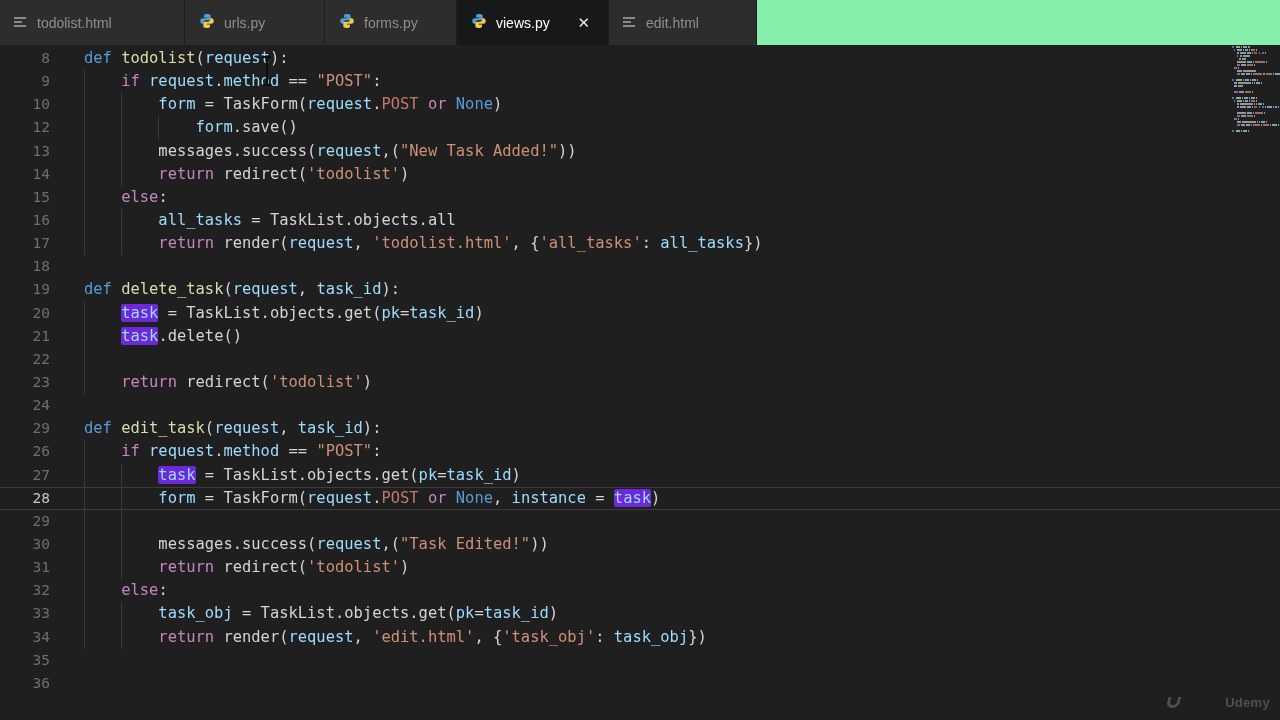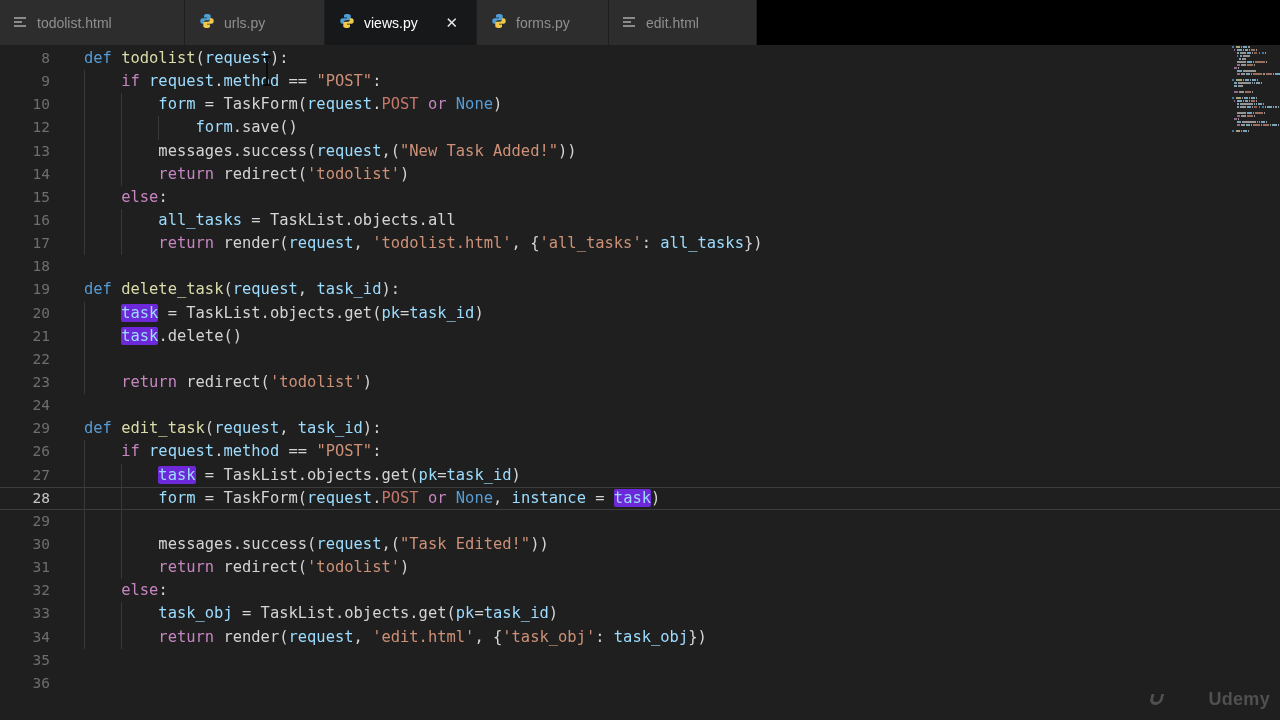--- a/index.html
+++ b/index.html
@@ -1,20 +1,20 @@
 <!DOCTYPE html>
 <html><head>
 <meta charset="utf-8">
 <style>
   * { margin:0; padding:0; box-sizing:border-box; }
   html,body { width:1280px; height:720px; background:#1f1f1f; overflow:hidden;
               font-family:"Liberation Sans", sans-serif; }
 
   
-  .tabbar { height:45px; background:#000000; display:flex; align-items:stretch; }
+  .tabbar { height:45px; background:#86efac; display:flex; align-items:stretch; }
   .tab { display:flex; align-items:center; gap:9px; padding:0 14px;
          font-size:14px; color:#8f8f8f; background:#2d2d2d;
          border-right:1px solid #1e1e1e; cursor:pointer; }
   .tab.active { background:#171819; color:#ffffff; }
   .tab .label { white-space:nowrap; overflow:hidden; }
   .close { margin-left:auto; color:#e6e6e6; font-size:15px; line-height:1; padding:2px 4px; }
   .fileicon svg rect { fill:#8a8a8a; }
 
   
   .editor { position:absolute; top:45px; left:0; right:0; bottom:0;
@@ -43,21 +43,21 @@
 
   
   .ibeam { position:absolute; left:262px; top:56px; width:10px; height:30px; }
   .ibeam .bar { position:absolute; left:4px; top:0; width:2px; height:30px; background:#0c0c0c; }
   .ibeam .serif { position:absolute; left:1px; width:8px; height:2px; background:#0c0c0c; }
   .ibeam .serif.top { top:0; } .ibeam .serif.bot { bottom:0; }
 
   
   .watermark { position:absolute; right:10px; bottom:10px; display:flex;
                align-items:center; gap:5px; color:#505050; }
-  .watermark .wtext { font-size:18px; font-weight:bold; letter-spacing:.3px;margin-left:40px; }
+  .watermark .wtext { font-size:13px; font-weight:bold; letter-spacing:.3px;margin-left:40px; }
   .udemyu { display:inline-block; width:13px; height:11px;
             border-left:3px solid #505050; border-right:3px solid #505050;
             border-bottom:3px solid #505050; border-radius:0 0 8px 8px;
             transform:skewX(-14deg); }
 </style>
 </head>
 <body>
 
 <div class="tabbar">
 
@@ -75,39 +75,39 @@
   <div class="tab" style="width:140px">
     <span>
       <svg width="16" height="16" viewBox="0 0 16 16">
         <path fill="#4d9fd6" d="M8 1c-3 0-3 1.2-3 2v1.5h3v.8H3.6C2 5.3 1.3 6.3 1.3 8s.7 2.7 2.3 2.7H5V9.2c0-1 .9-1.9 2-1.9h3c.9 0 1.7-.8 1.7-1.8V3c0-.8-.3-2-3.7-2z"></path>
         <path fill="#f0c94a" d="M8 15c3 0 3-1.2 3-2v-1.5H8v-.8h4.4c1.6 0 2.3-1 2.3-2.7S14 5.3 12.4 5.3H11v1.5c0 1-.9 1.9-2 1.9H6c-.9 0-1.7.8-1.7 1.8V13c0 .8.3 2 3.7 2z"></path>
       </svg>
     </span>
     <span class="label">urls.py</span>
   </div>
 
+  <div class="tab" style="width:132px">
+    <span>
+      <svg width="16" height="16" viewBox="0 0 16 16">
+        <path fill="#4d9fd6" d="M8 1c-3 0-3 1.2-3 2v1.5h3v.8H3.6C2 5.3 1.3 6.3 1.3 8s.7 2.7 2.3 2.7H5V9.2c0-1 .9-1.9 2-1.9h3c.9 0 1.7-.8 1.7-1.8V3c0-.8-.3-2-3.7-2z"></path>
+        <path fill="#f0c94a" d="M8 15c3 0 3-1.2 3-2v-1.5H8v-.8h4.4c1.6 0 2.3-1 2.3-2.7S14 5.3 12.4 5.3H11v1.5c0 1-.9 1.9-2 1.9H6c-.9 0-1.7.8-1.7 1.8V13c0 .8.3 2 3.7 2z"></path>
+      </svg>
+    </span>
+    <span class="label">forms.py</span>
+  </div>
+
   <div class="tab active" style="width:152px">
     <span>
       <svg width="16" height="16" viewBox="0 0 16 16">
         <path fill="#4d9fd6" d="M8 1c-3 0-3 1.2-3 2v1.5h3v.8H3.6C2 5.3 1.3 6.3 1.3 8s.7 2.7 2.3 2.7H5V9.2c0-1 .9-1.9 2-1.9h3c.9 0 1.7-.8 1.7-1.8V3c0-.8-.3-2-3.7-2z"></path>
         <path fill="#f0c94a" d="M8 15c3 0 3-1.2 3-2v-1.5H8v-.8h4.4c1.6 0 2.3-1 2.3-2.7S14 5.3 12.4 5.3H11v1.5c0 1-.9 1.9-2 1.9H6c-.9 0-1.7.8-1.7 1.8V13c0 .8.3 2 3.7 2z"></path>
       </svg>
     </span>
     <span class="label">views.py</span>
     <span class="close">✕</span>
-  </div>
-
-  <div class="tab" style="width:132px">
-    <span>
-      <svg width="16" height="16" viewBox="0 0 16 16">
-        <path fill="#4d9fd6" d="M8 1c-3 0-3 1.2-3 2v1.5h3v.8H3.6C2 5.3 1.3 6.3 1.3 8s.7 2.7 2.3 2.7H5V9.2c0-1 .9-1.9 2-1.9h3c.9 0 1.7-.8 1.7-1.8V3c0-.8-.3-2-3.7-2z"></path>
-        <path fill="#f0c94a" d="M8 15c3 0 3-1.2 3-2v-1.5H8v-.8h4.4c1.6 0 2.3-1 2.3-2.7S14 5.3 12.4 5.3H11v1.5c0 1-.9 1.9-2 1.9H6c-.9 0-1.7.8-1.7 1.8V13c0 .8.3 2 3.7 2z"></path>
-      </svg>
-    </span>
-    <span class="label">forms.py</span>
   </div>
 
   <div class="tab" style="width:148px">
     <span class="fileicon">
       <svg width="14" height="12">
           <rect y="1" width="12" height="2"></rect>
           <rect y="5" width="8" height="2"></rect>
           <rect y="9" width="12" height="2"></rect>
         </svg>
     </span>

